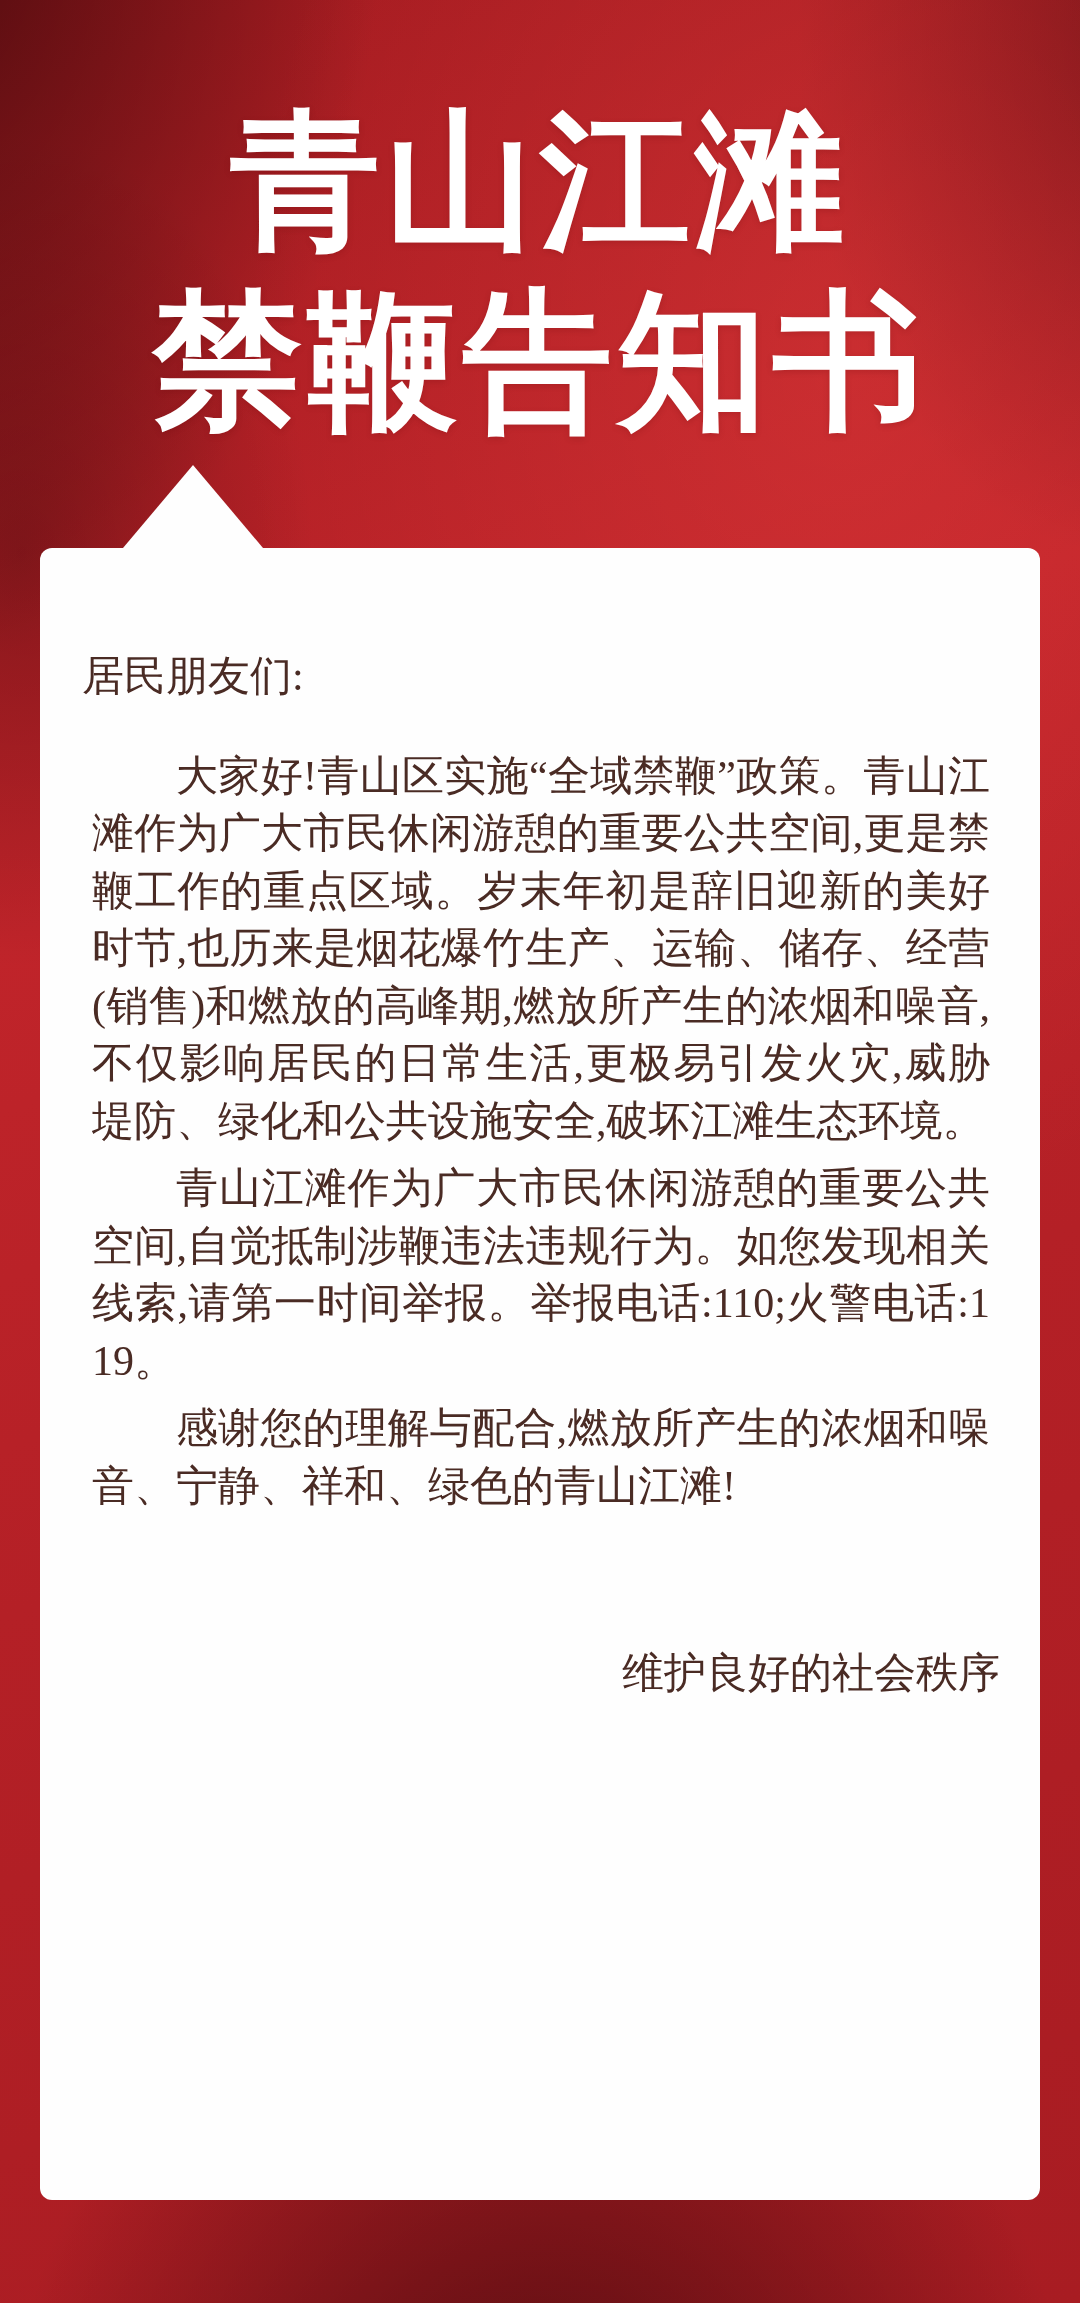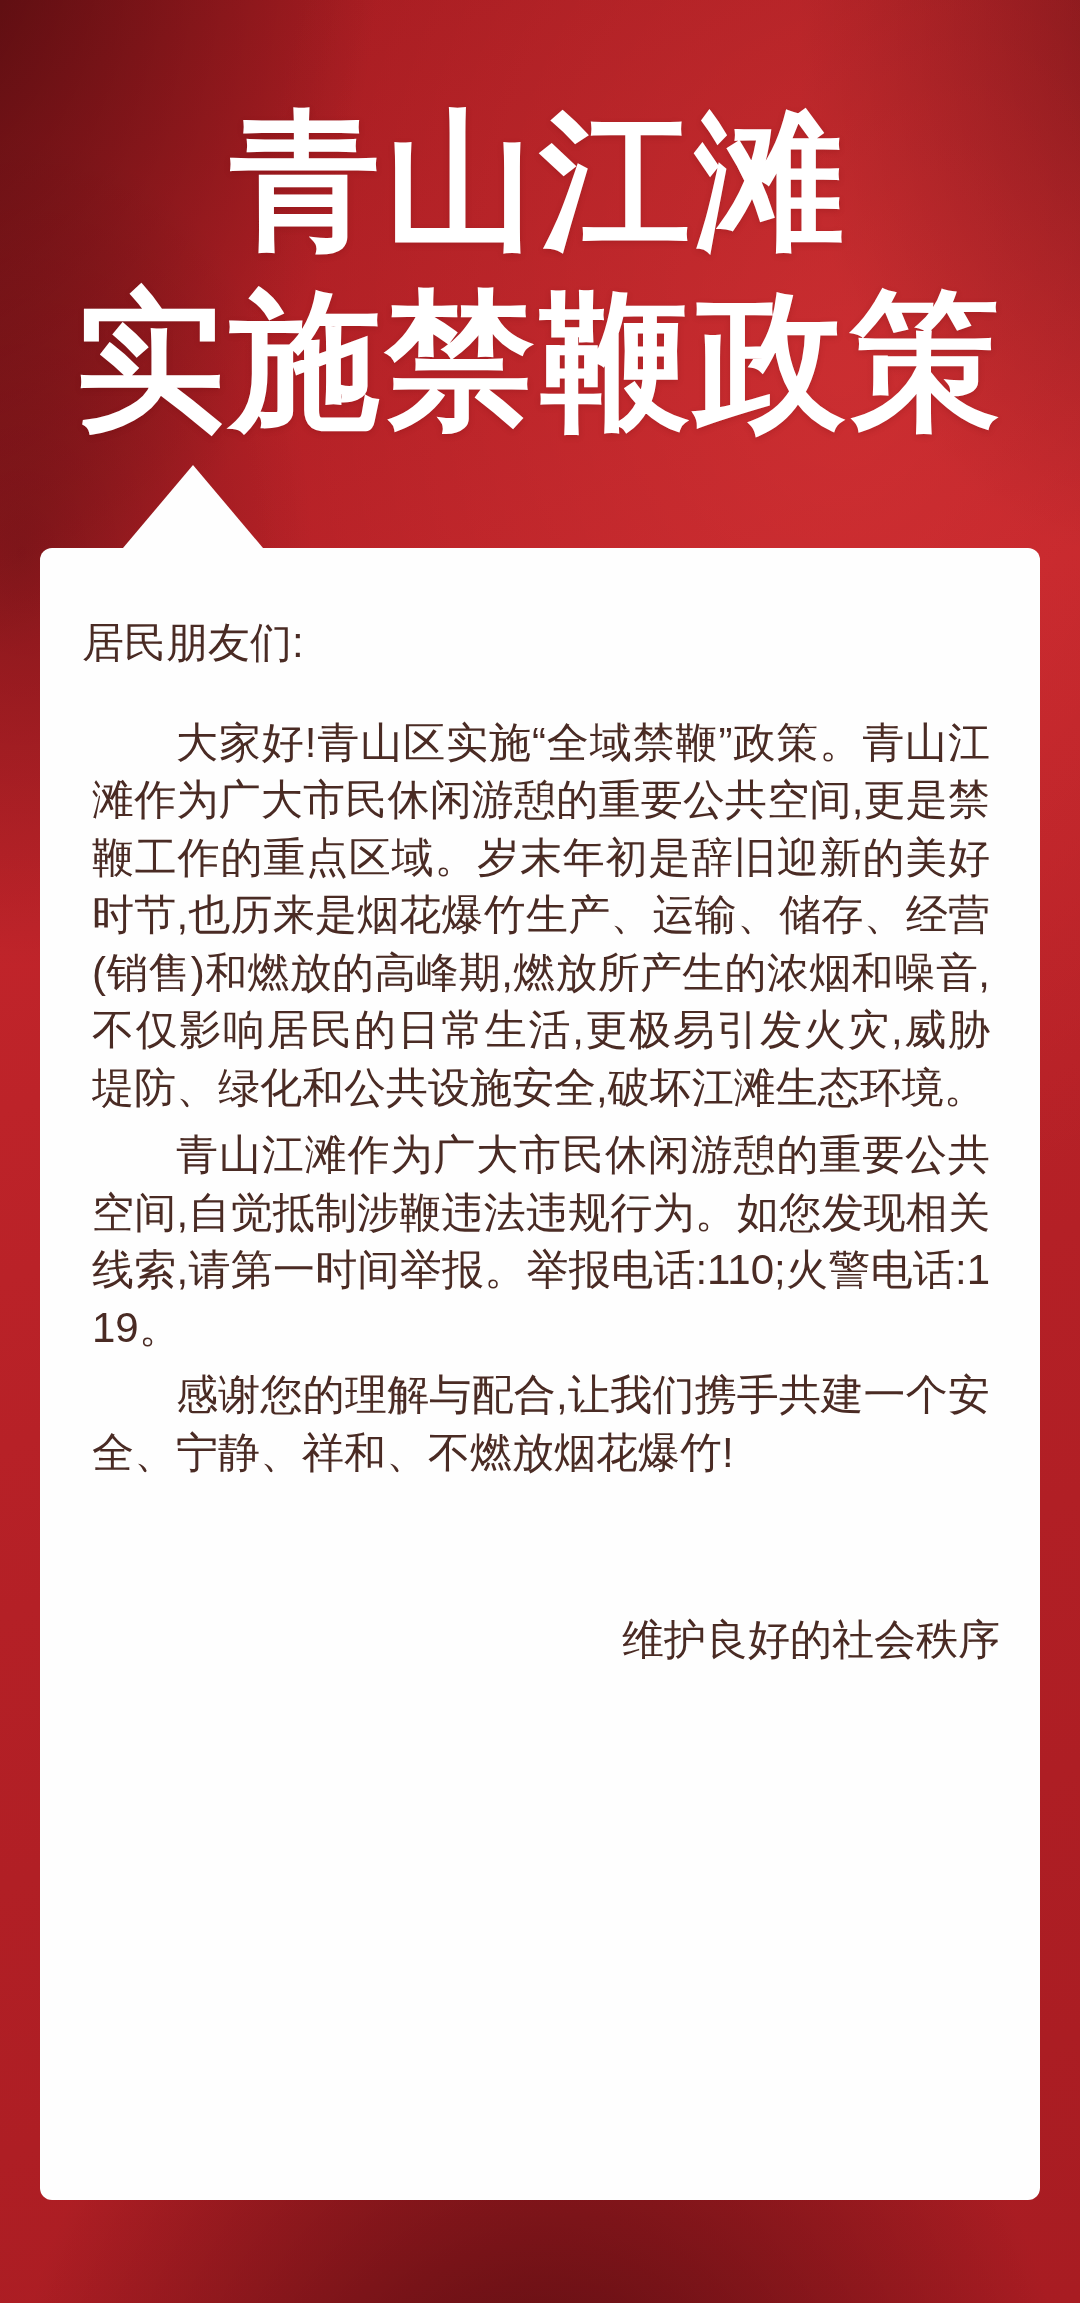--- a/index.html
+++ b/index.html
@@ -37,24 +37,25 @@
     border-right:70px solid transparent;
     border-bottom:83px solid #fefefe;
   }
   #card{
     position:absolute;
     left:40px;top:548px;
     width:1000px;height:1652px;
     box-sizing:border-box;
     background:#fefefe;
     border-radius:12px;
-    padding:66px 40px 0 42px;
+    padding:100px 40px 0 42px;
     color:#4a2b24;
     font-size:42px;
     line-height:57.5px;
+    font-family:Liberation Serif, serif;
   }
   .greeting{margin:0 0 42px 0;}
   .para{
     margin:10px;
     text-indent:84px;
     text-align:justify;
     text-justify:inter-ideograph;
     word-break:break-all;
     overflow-wrap:anywhere;
   }
@@ -64,35 +65,35 @@
   }
   #signature div{white-space:nowrap;}
 </style>
 </head>
 <body>
 
 <div id="poster">
 
   <div id="title">
     <div>青山江滩</div>
-    <div>实施禁鞭政策</div>
+    <div>禁鞭告知书</div>
   </div>
 
   <div id="notch"></div>
 
   <div id="card">
 
     <p class="greeting">居民朋友们:</p>
 
     <p class="para">大家好!青山区实施“全域禁鞭”政策。青山江滩作为广大市民休闲游憩的重要公共空间,更是禁鞭工作的重点区域。岁末年初是辞旧迎新的美好时节,也历来是烟花爆竹生产、运输、储存、经营(销售)和燃放的高峰期,燃放所产生的浓烟和噪音,不仅影响居民的日常生活,更极易引发火灾,威胁堤防、绿化和公共设施安全,破坏江滩生态环境。</p>
 
 
     <p class="para">青山江滩作为广大市民休闲游憩的重要公共空间,自觉抵制涉鞭违法违规行为。如您发现相关线索,请第一时间举报。举报电话:110;火警电话:119。</p>
 
-    <p class="para">感谢您的理解与配合,让我们携手共建一个安全、宁静、祥和、不燃放烟花爆竹!</p>
+    <p class="para">感谢您的理解与配合,燃放所产生的浓烟和噪音、宁静、祥和、绿色的青山江滩!</p>
 
     <div id="signature">
       <div>维护良好的社会秩序</div>
     </div>
 
   </div>
 
 </div>
 
 </body></html>

